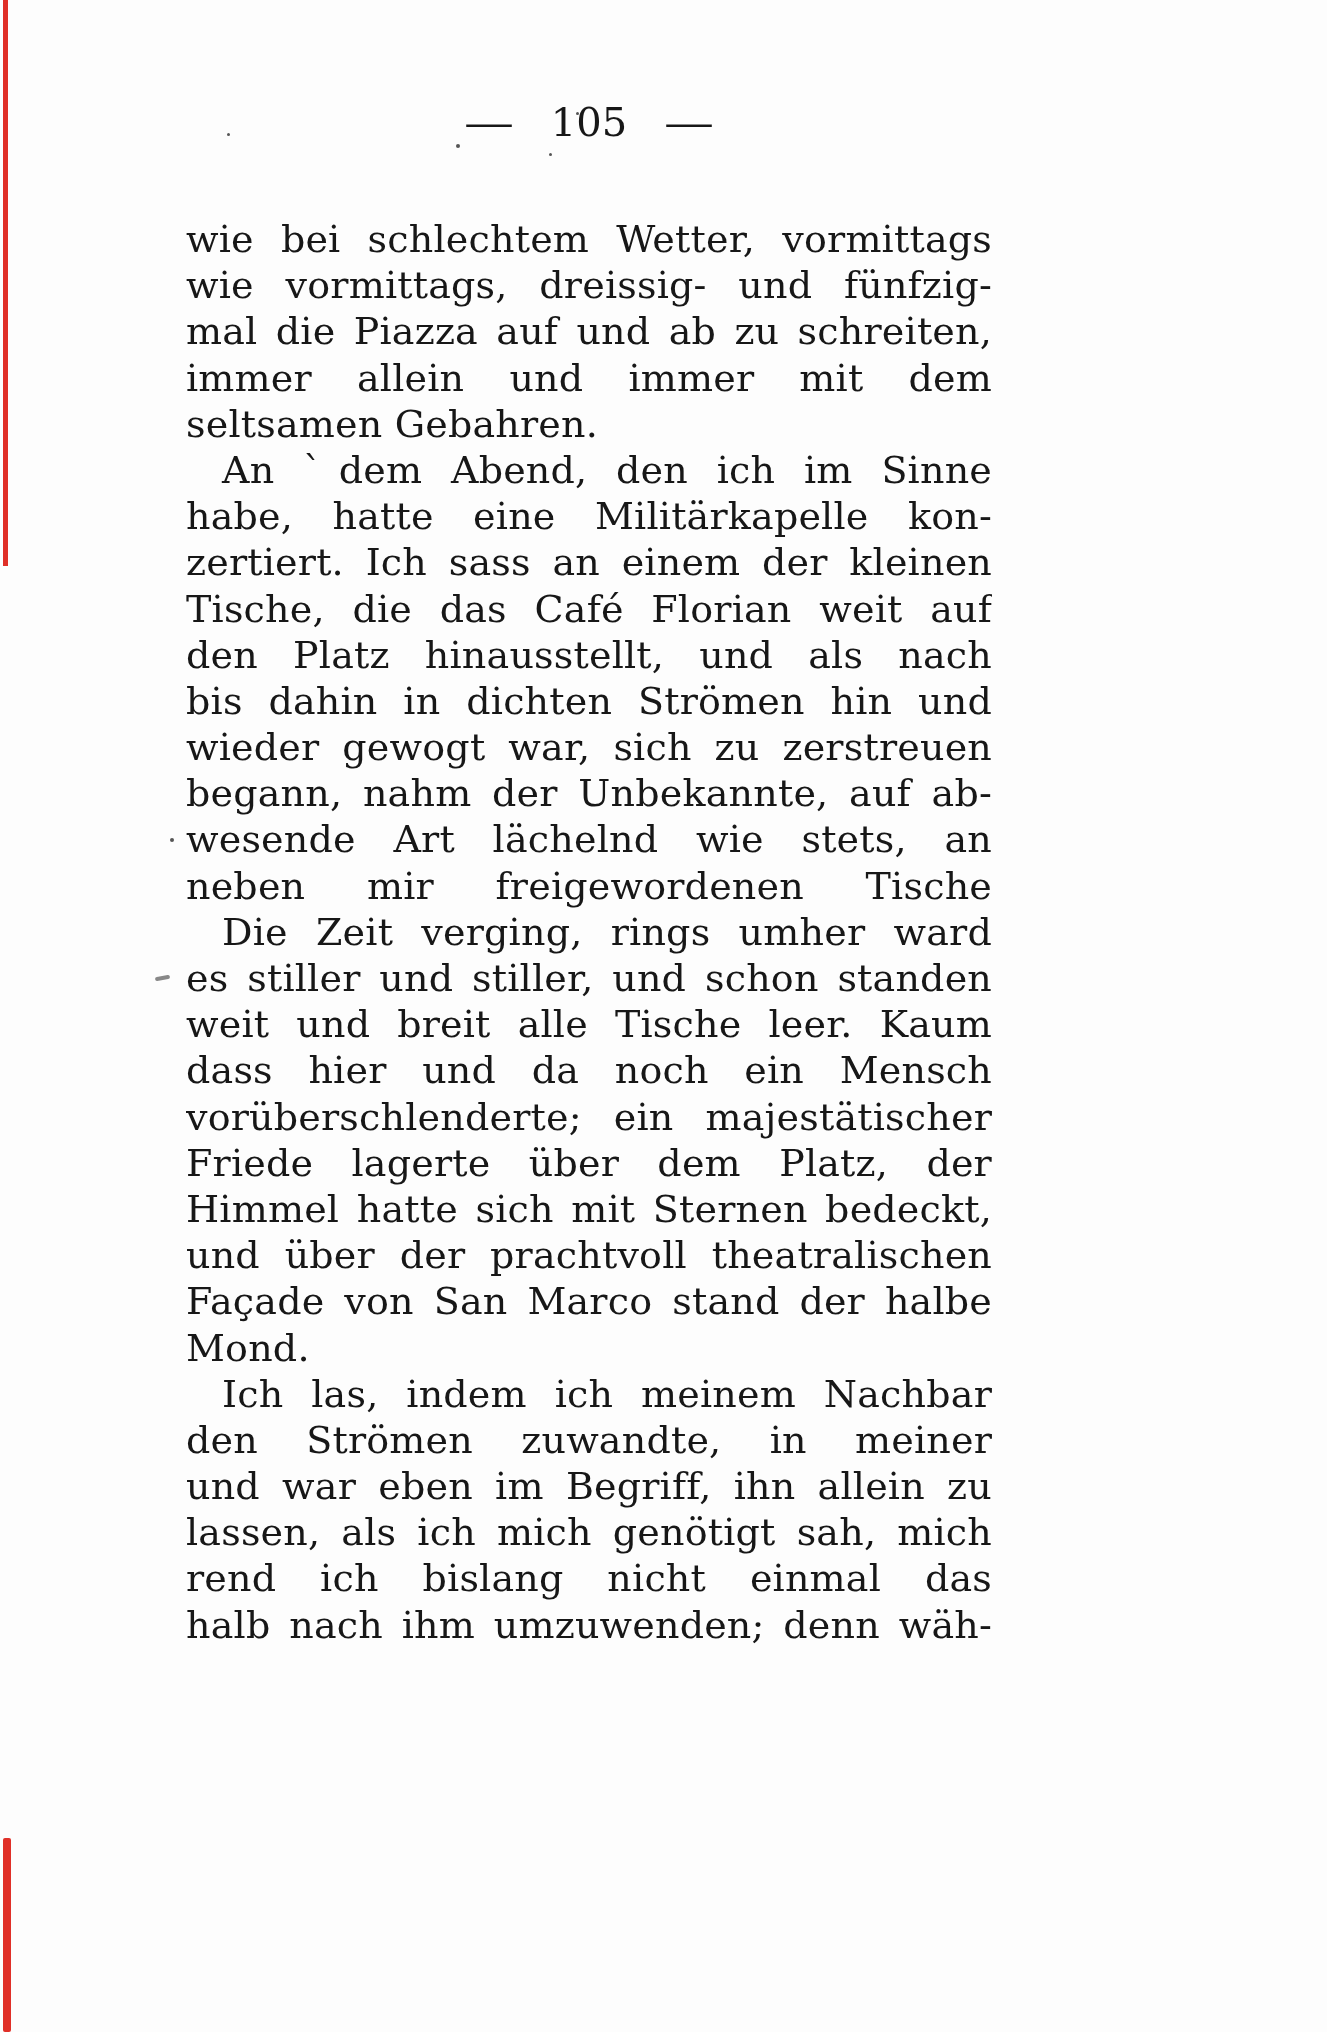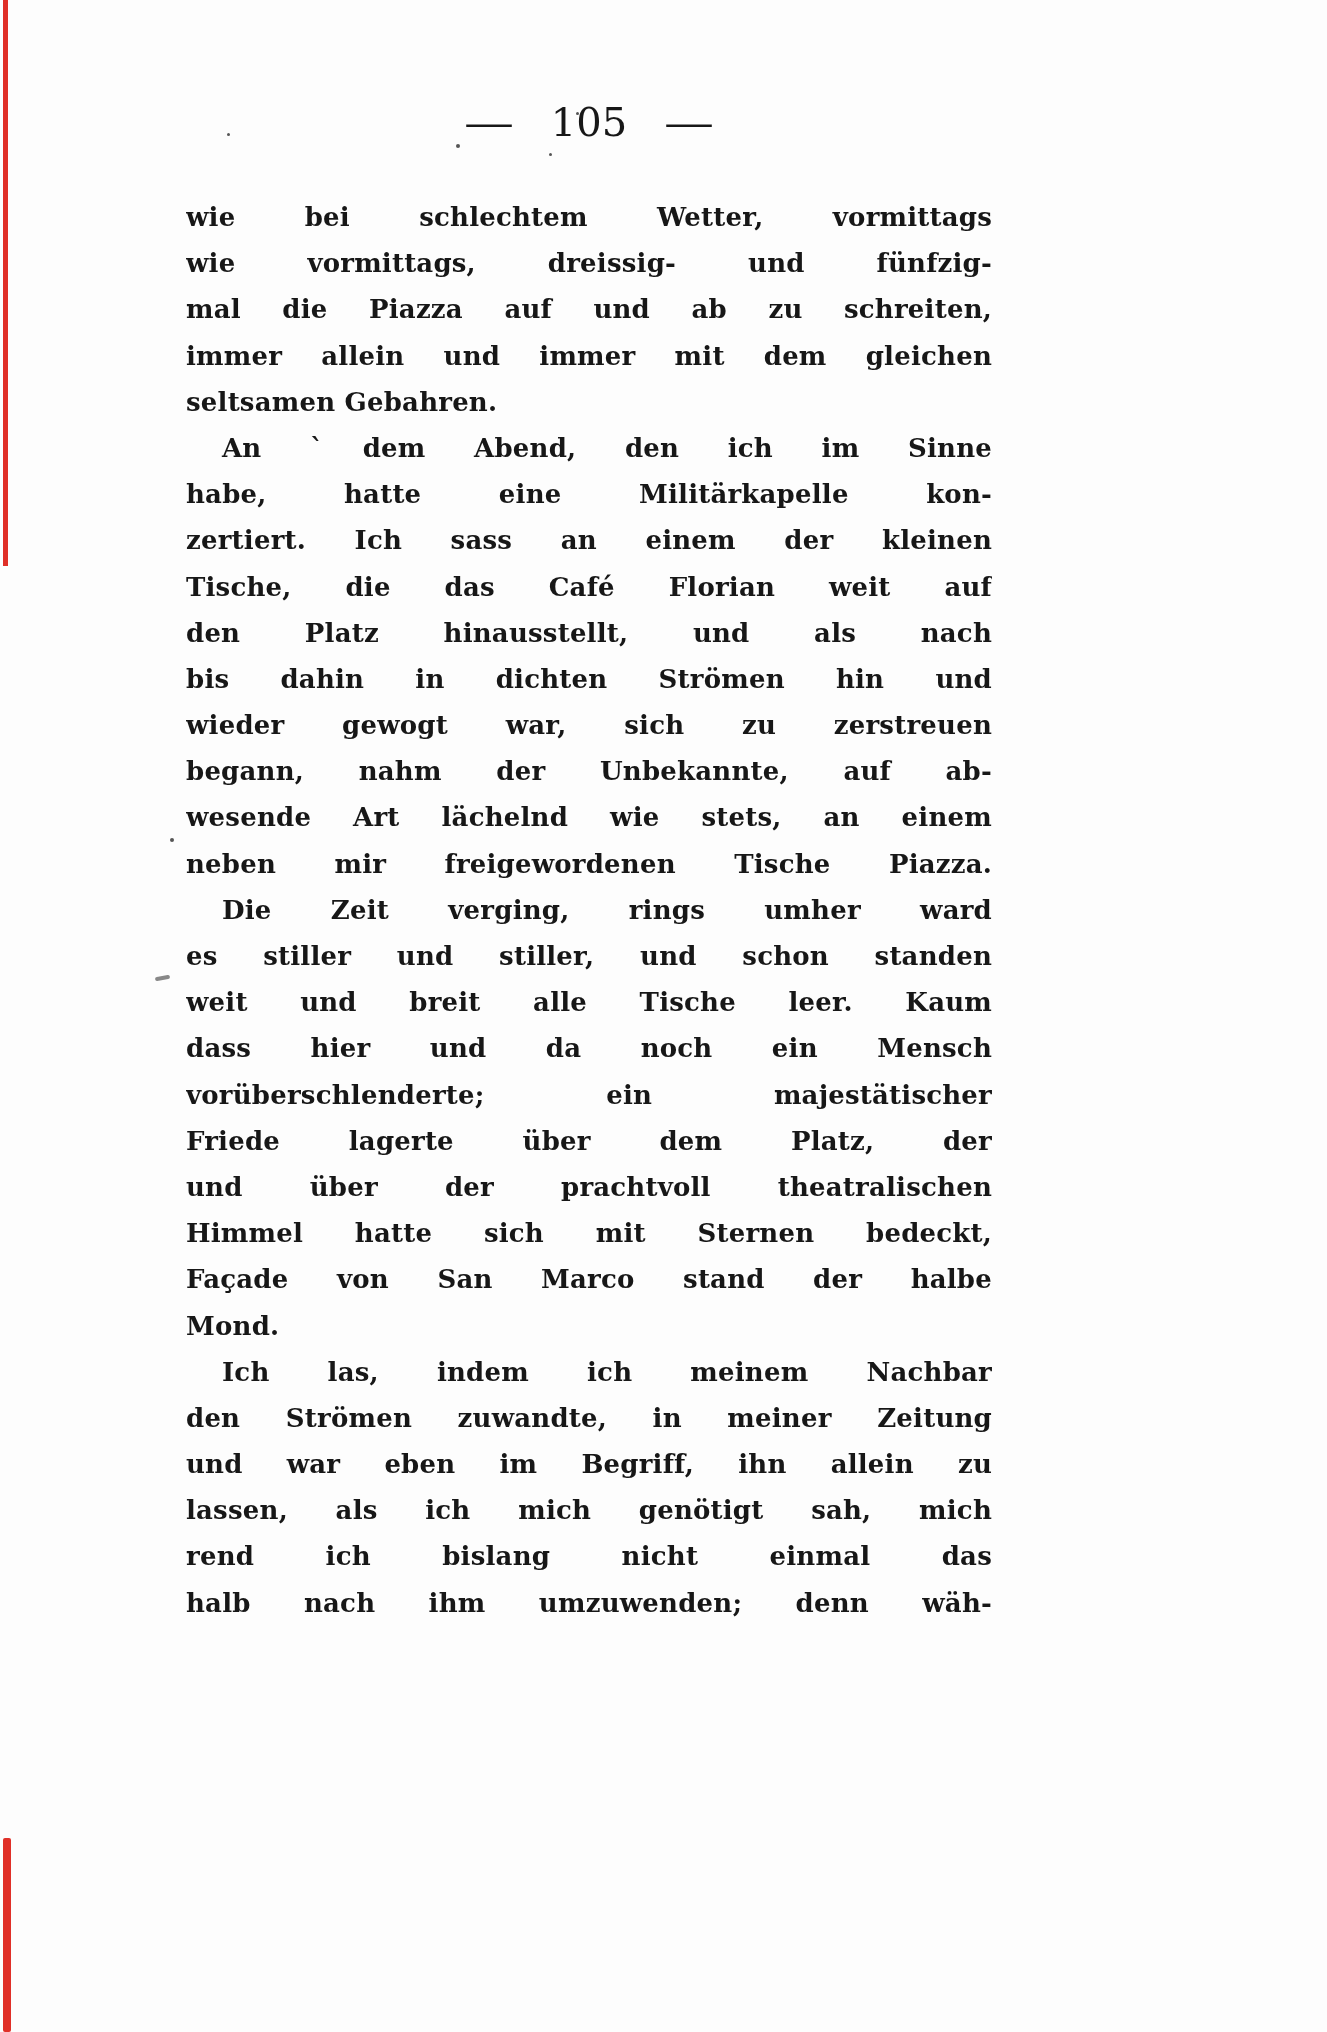--- a/index.html
+++ b/index.html
@@ -23,24 +23,23 @@
   .edge.bottom{left:3px;top:1838px;width:8px;height:194px;border-radius:2px;}
   
   .header{
     position:absolute;left:186px;top:100px;width:806px;
     display:flex;justify-content:center;align-items:center;gap:42px;
     font-size:40px;line-height:44px;
   }
   .header .dash{letter-spacing:0;transform:scaleX(1.25);}
   
   .text{
-    position:absolute;left:186px;top:194px;width:806px;
-    font-size:26px;line-height:46.2px;
+    position:absolute;left:186px;top:216px;width:806px;
+    font-size:38px;line-height:46.2px;
     letter-spacing:0.2px;
-    font-weight:bold;
   }
   .line{height:46.2px;overflow:hidden;white-space:normal;}
   .line.just{text-align:justify;text-align-last:justify;}
   .line.left{text-align:right;text-align-last:left;}
   .line.ind{text-indent:36px;}
   
   .speck{position:absolute;background:#2a2a2a;border-radius:50%;opacity:.8;}
   .margin-mark{
     position:absolute;left:155px;top:976px;width:15px;height:4px;
     background:#4a4a4a;border-radius:2px;transform:rotate(-10deg);opacity:.65;
@@ -75,22 +74,22 @@
       <div class="line just">wieder gewogt war, sich zu zerstreuen</div>
       <div class="line just">begann, nahm der Unbekannte, auf ab-</div>
       <div class="line just">wesende Art lächelnd wie stets, an einem</div>
       <div class="line just">neben mir freigewordenen Tische Piazza.</div>
       <div class="line just ind">Die Zeit verging, rings umher ward</div>
       <div class="line just">es stiller und stiller, und schon standen</div>
       <div class="line just">weit und breit alle Tische leer. Kaum</div>
       <div class="line just">dass hier und da noch ein Mensch</div>
       <div class="line just">vorüberschlenderte; ein majestätischer</div>
       <div class="line just">Friede lagerte über dem Platz, der</div>
+      <div class="line just">Himmel hatte sich mit Sternen bedeckt,</div>
       <div class="line just">und über der prachtvoll theatralischen</div>
-      <div class="line just">Himmel hatte sich mit Sternen bedeckt,</div>
       <div class="line just">Façade von San Marco stand der halbe</div>
       <div class="line left">Mond.</div>
       <div class="line just ind">Ich las, indem ich meinem Nachbar</div>
       <div class="line just">den Strömen zuwandte, in meiner Zeitung</div>
       <div class="line just">und war eben im Begriff, ihn allein zu</div>
       <div class="line just">lassen, als ich mich genötigt sah, mich</div>
       <div class="line just">rend ich bislang nicht einmal das</div>
       <div class="line just">halb nach ihm umzuwenden; denn wäh-</div>
     </div>
 

